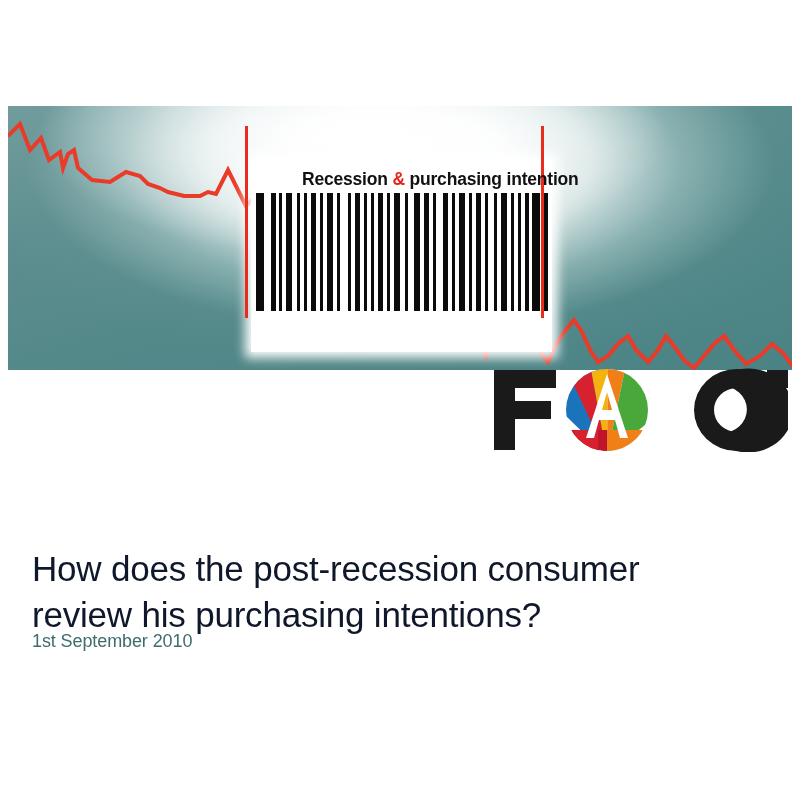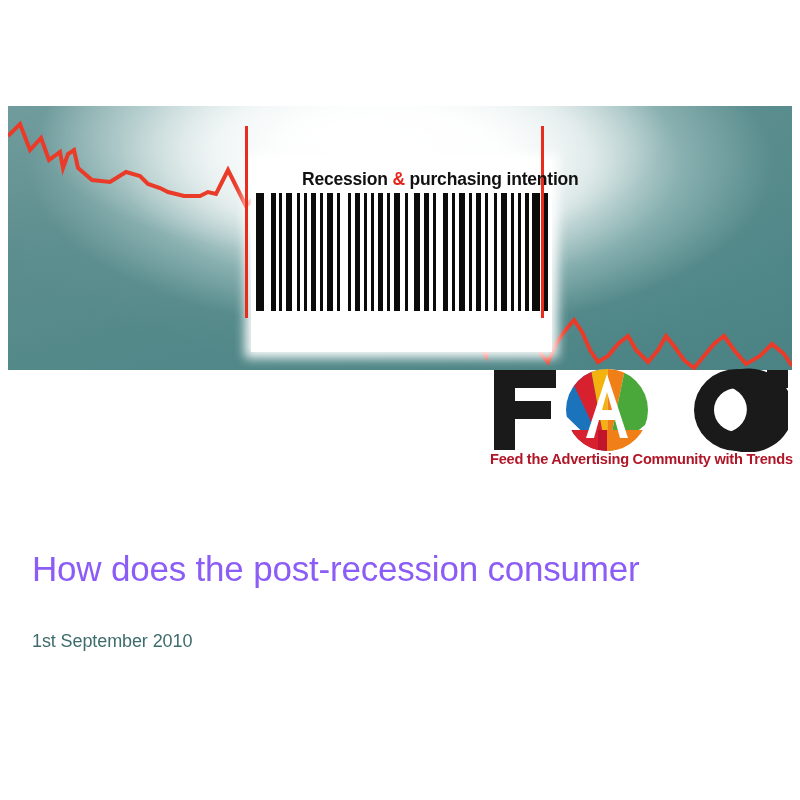--- a/index.html
+++ b/index.html
@@ -151,21 +151,21 @@
   
   .headline {
     position: absolute;
     left: 32px;
     top: 523px;
     width: 720px;
     font-family: "Liberation Sans", sans-serif;
     font-size: 35px;
     line-height: 46px;
     font-weight: normal;
-    color: #8b5cf6;
+    color: #0f172a;
     letter-spacing: -0.2px;
   }
   .headline .l2 { display: block; }
   .subdate {
     position: absolute;
     left: 32px;
     top: 629px;
     font-family: "Liberation Sans", sans-serif;
     font-size: 18px;
     line-height: 24px;
@@ -266,22 +266,22 @@
 
       <path fill="#1a1a1a" d="M213 42 a45 42 0 1 1 13 30 l-14 -14 a26 24 0 1 0 0 -33 l14 -14
                a45 42 0 0 0 -13 31 z"></path>
       <path fill="#1a1a1a" d="M204 42 a43 41 0 0 1 43 -41 a43 41 0 0 1 28 10 l-13 14
                a24 23 0 0 0 -15 -5 a23 22 0 0 0 0 44 a24 23 0 0 0 15 -5 l13 14
                a43 41 0 0 1 -28 10 a43 41 0 0 1 -43 -41 z"></path>
 
       <path fill="#1a1a1a" d="M277 2 h70 v18 h-24 v62 h-22 v-62 h-24 z"></path>
     </svg>
 
-    <div class="logo-tagline">Feed the Advertising Community with Trends</div>
   </div>
 
   <h1 class="headline">
     <span class="l1">How does the post-recession consumer</span>
+    <span class="l2">review his purchasing intentions?</span>
   </h1>
 
   <div class="subdate">1st September 2010</div>
 
 </div>
 
 </body></html>

